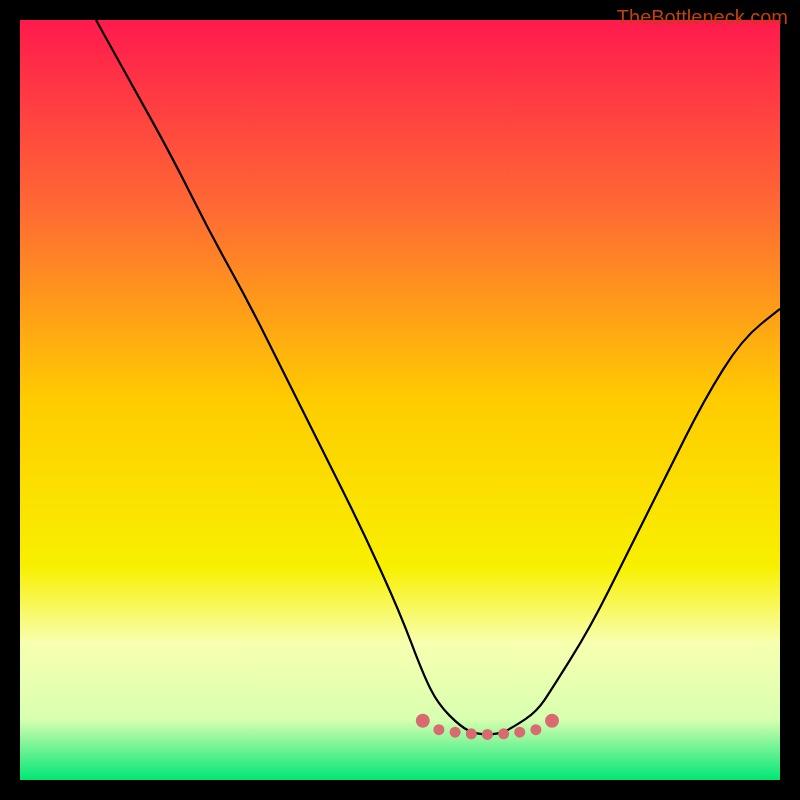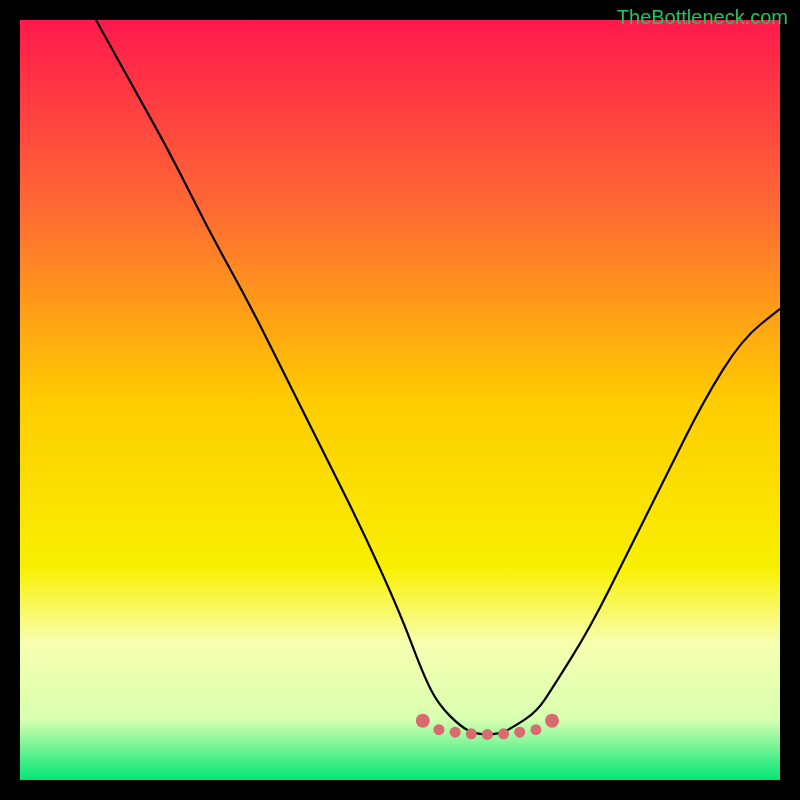--- a/index.html
+++ b/index.html
@@ -9,21 +9,21 @@
     height: 800px;
     background: #000;
     font-family: Arial, sans-serif;
     position: relative;
     overflow: hidden;
   }
   .watermark {
     position: absolute;
     top: 6px;
     right: 12px;
-    color: #22c55e;
+    color: #c2410c;
     font-size: 20px;
     font-weight: 500;
     z-index: 10;
   }
   .frame {
     position: absolute;
     left: 20px;
     top: 20px;
     width: 760px;
     height: 760px;

